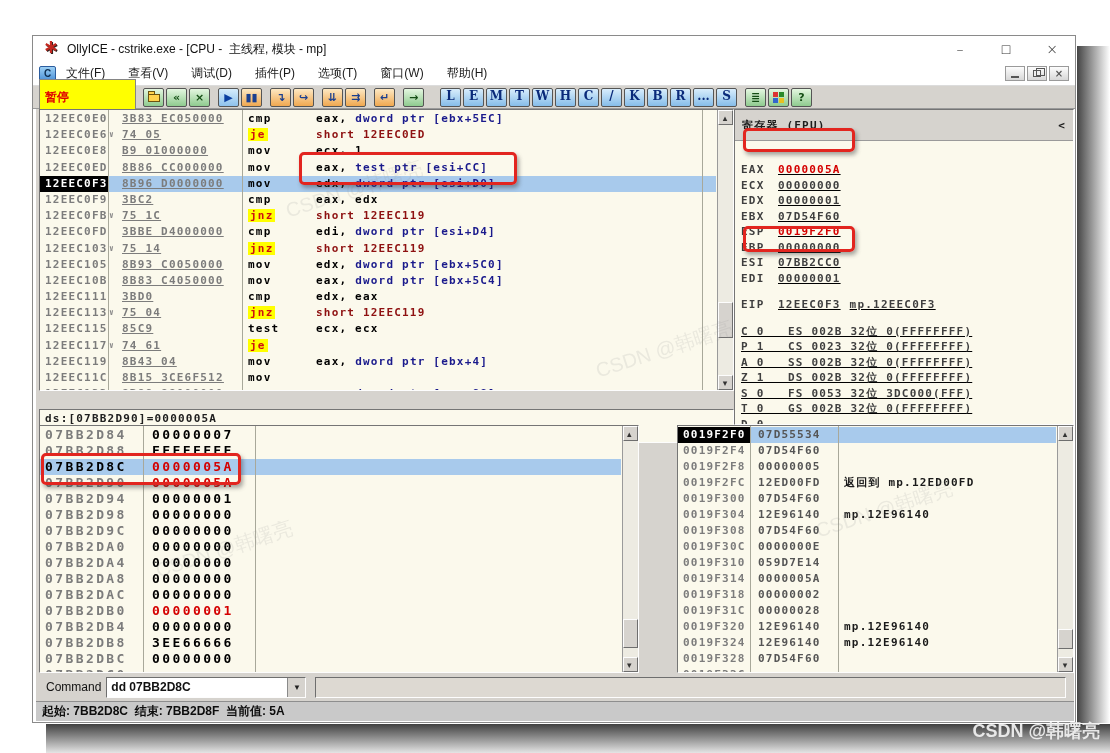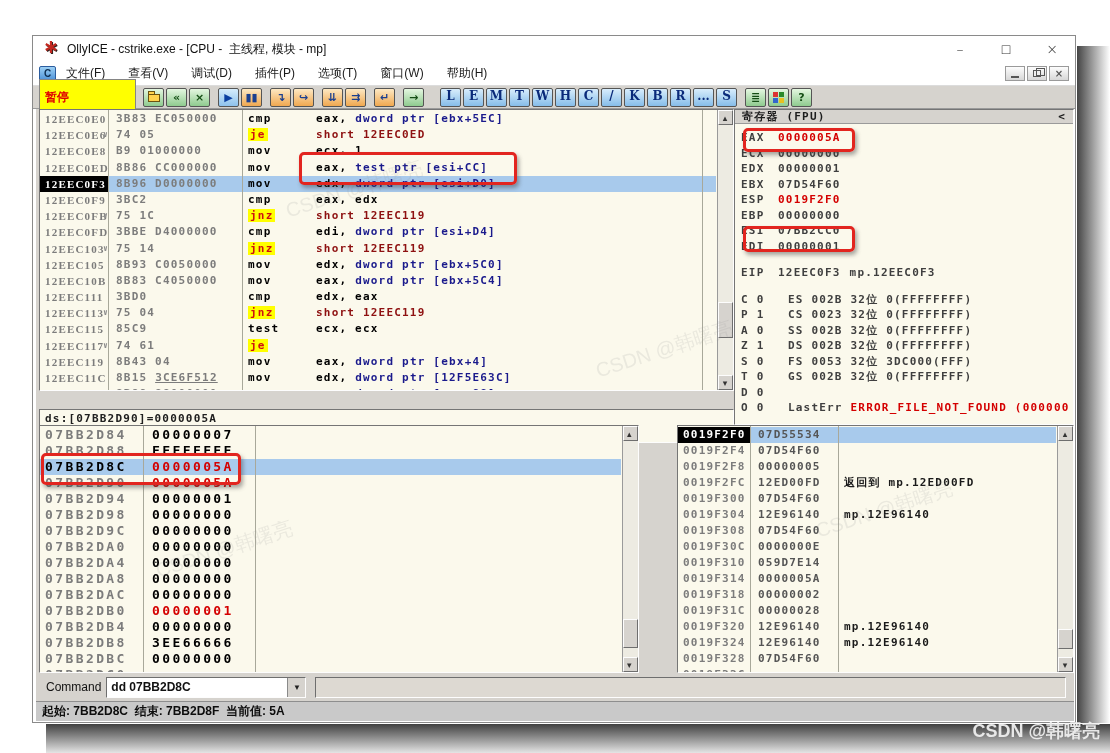--- a/index.html
+++ b/index.html
@@ -70,39 +70,39 @@
   .workbg{position:absolute;left:3px;top:73px;width:1038px;height:612px;background:#D6D3CE;}
   .panel{position:absolute;background:#FBF9EC;border:1px solid;border-color:#757575 #fdfdfd #fdfdfd #757575;
     overflow:hidden;font:bold 11px "DejaVu Sans Mono","Liberation Mono",monospace;letter-spacing:1.2px;}
   .vsep{position:absolute;top:0;bottom:0;width:1px;background:#a8a89a;z-index:10;}
 
   
   .p-disasm{left:6px;top:73px;width:695px;height:282px;}
   .asm-rows{position:absolute;left:0;top:1px;right:17px;bottom:0;}
   .asm-row{height:16.2px;line-height:16.2px;display:flex;white-space:pre;}
   .asm-row.sel{background:#A8CAEC;}
-  .ca{width:68px;flex:none;padding-left:5px;color:#7c7c7c;font-family:Liberation Serif, serif;}
+  .ca{width:68px;flex:none;padding-left:5px;color:#7c7c7c;}
   .ca-sel{background:#000;color:#fff;}
-  .cb{width:134px;flex:none;padding-left:8px;color:#7c7c7c;}
+  .cb{width:134px;flex:none;padding-left:14px;color:#7c7c7c;text-decoration:underline;}
   .jmark{display:inline-block;width:13px;margin-left:-13px;color:#8a8a8a;font-size:8px;vertical-align:1px;}
   .cm{width:74px;flex:none;padding-left:6px;color:#000;}
   .co{flex:1;}
   .mn-hl{background:#FFFF00;color:#CF1010;padding:0 2px;}
   .u{text-decoration:underline;}
   .c-k{color:#000;} .c-b{color:#1a1a8c;} .c-r{color:#8e1111;}
 
   
   .p-info{left:6px;top:373px;width:695px;height:34px;padding:1px 4px 0 5px;color:#202020;}
   .info-line{height:16px;line-height:16px;white-space:pre;}
 
   
   .p-regs{left:701px;top:73px;width:340px;height:316px;}
-  .reg-header{height:14px;background:#D6D3CE;border-bottom:1px solid #9a9a9a;display:flex;
+  .reg-header{height:31px;background:#D6D3CE;border-bottom:1px solid #9a9a9a;display:flex;
     justify-content:space-between;align-items:center;padding:0 7px;color:#1d1d1d;}
-  .reg-body{padding-top:6px;}
+  .reg-body{padding-top:21px;text-decoration:underline;}
   .reg-row{height:15.5px;line-height:15.5px;white-space:pre;padding-left:6px;color:#3f3f3f;}
   .reg-name{display:inline-block;width:37px;}
   .reg-red{color:#D40000;}
   .reg-comment{margin-left:9px;color:#3f3f3f;}
   .reg-gap{height:11px;}
 
   
   .p-dump{left:6px;top:389px;width:600px;height:248px;
     font:bold 13px "DejaVu Sans Mono","Liberation Mono",monospace;letter-spacing:2.4px;}
   .dmp-rows{position:absolute;left:0;top:1px;right:17px;bottom:0;}
@@ -304,21 +304,21 @@
           <div class="asm-row"><span class="ca">12EEC0FB</span><span class="cb"><span class="jmark">∨</span><span>75 1C</span></span><span class="cm"><span class="mn-hl">jnz</span></span><span class="co"><span class="c-r">short 12EEC119</span></span></div>
           <div class="asm-row"><span class="ca">12EEC0FD</span><span class="cb"><span>3BBE D4000000</span></span><span class="cm"><span class="mn">cmp</span></span><span class="co"><span class="c-k">edi, </span><span class="c-b">dword ptr [esi+D4]</span></span></div>
           <div class="asm-row"><span class="ca">12EEC103</span><span class="cb"><span class="jmark">∨</span><span>75 14</span></span><span class="cm"><span class="mn-hl">jnz</span></span><span class="co"><span class="c-r">short 12EEC119</span></span></div>
           <div class="asm-row"><span class="ca">12EEC105</span><span class="cb"><span>8B93 C0050000</span></span><span class="cm"><span class="mn">mov</span></span><span class="co"><span class="c-k">edx, </span><span class="c-b">dword ptr [ebx+5C0]</span></span></div>
           <div class="asm-row"><span class="ca">12EEC10B</span><span class="cb"><span>8B83 C4050000</span></span><span class="cm"><span class="mn">mov</span></span><span class="co"><span class="c-k">eax, </span><span class="c-b">dword ptr [ebx+5C4]</span></span></div>
           <div class="asm-row"><span class="ca">12EEC111</span><span class="cb"><span>3BD0</span></span><span class="cm"><span class="mn">cmp</span></span><span class="co"><span class="c-k">edx, eax</span></span></div>
           <div class="asm-row"><span class="ca">12EEC113</span><span class="cb"><span class="jmark">∨</span><span>75 04</span></span><span class="cm"><span class="mn-hl">jnz</span></span><span class="co"><span class="c-r">short 12EEC119</span></span></div>
           <div class="asm-row"><span class="ca">12EEC115</span><span class="cb"><span>85C9</span></span><span class="cm"><span class="mn">test</span></span><span class="co"><span class="c-k">ecx, ecx</span></span></div>
           <div class="asm-row"><span class="ca">12EEC117</span><span class="cb"><span class="jmark">∨</span><span>74 61</span></span><span class="cm"><span class="mn-hl">je</span></span></div>
           <div class="asm-row"><span class="ca">12EEC119</span><span class="cb"><span>8B43 04</span></span><span class="cm"><span class="mn">mov</span></span><span class="co"><span class="c-k">eax, </span><span class="c-b">dword ptr [ebx+4]</span></span></div>
-          <div class="asm-row"><span class="ca">12EEC11C</span><span class="cb"><span>8B15 </span><span class="u">3CE6F512</span></span><span class="cm"><span class="mn">mov</span></span><span class="co"><span class="c-k">edx, </span><span class="c-b">dword ptr [12F5E63C]</span></span></div>
+          <div class="asm-row"><span class="ca">12EEC11C</span><span class="cb"><span>8B15 </span><span class="u">3CE6F512</span></span><span class="cm"><span class="mn">mov</span></span></div>
           <div class="asm-row"><span class="ca">12EEC122</span><span class="cb"><span>8B88 88000000</span></span><span class="cm"><span class="mn">mov</span></span><span class="co"><span class="c-k">ecx, </span><span class="c-b">dword ptr [eax+88]</span></span></div>
         </div>
       <div class="vsep" style="left:68px;"></div>
       <div class="vsep" style="left:202px;"></div>
       <div class="vsep" style="left:662px;"></div>
       <div class="vscroll">
         <div class="sbtn up">▴</div>
         <div class="sthumb" style="top:192px;height:36px;"></div>
         <div class="sbtn down">▾</div>
       </div>

